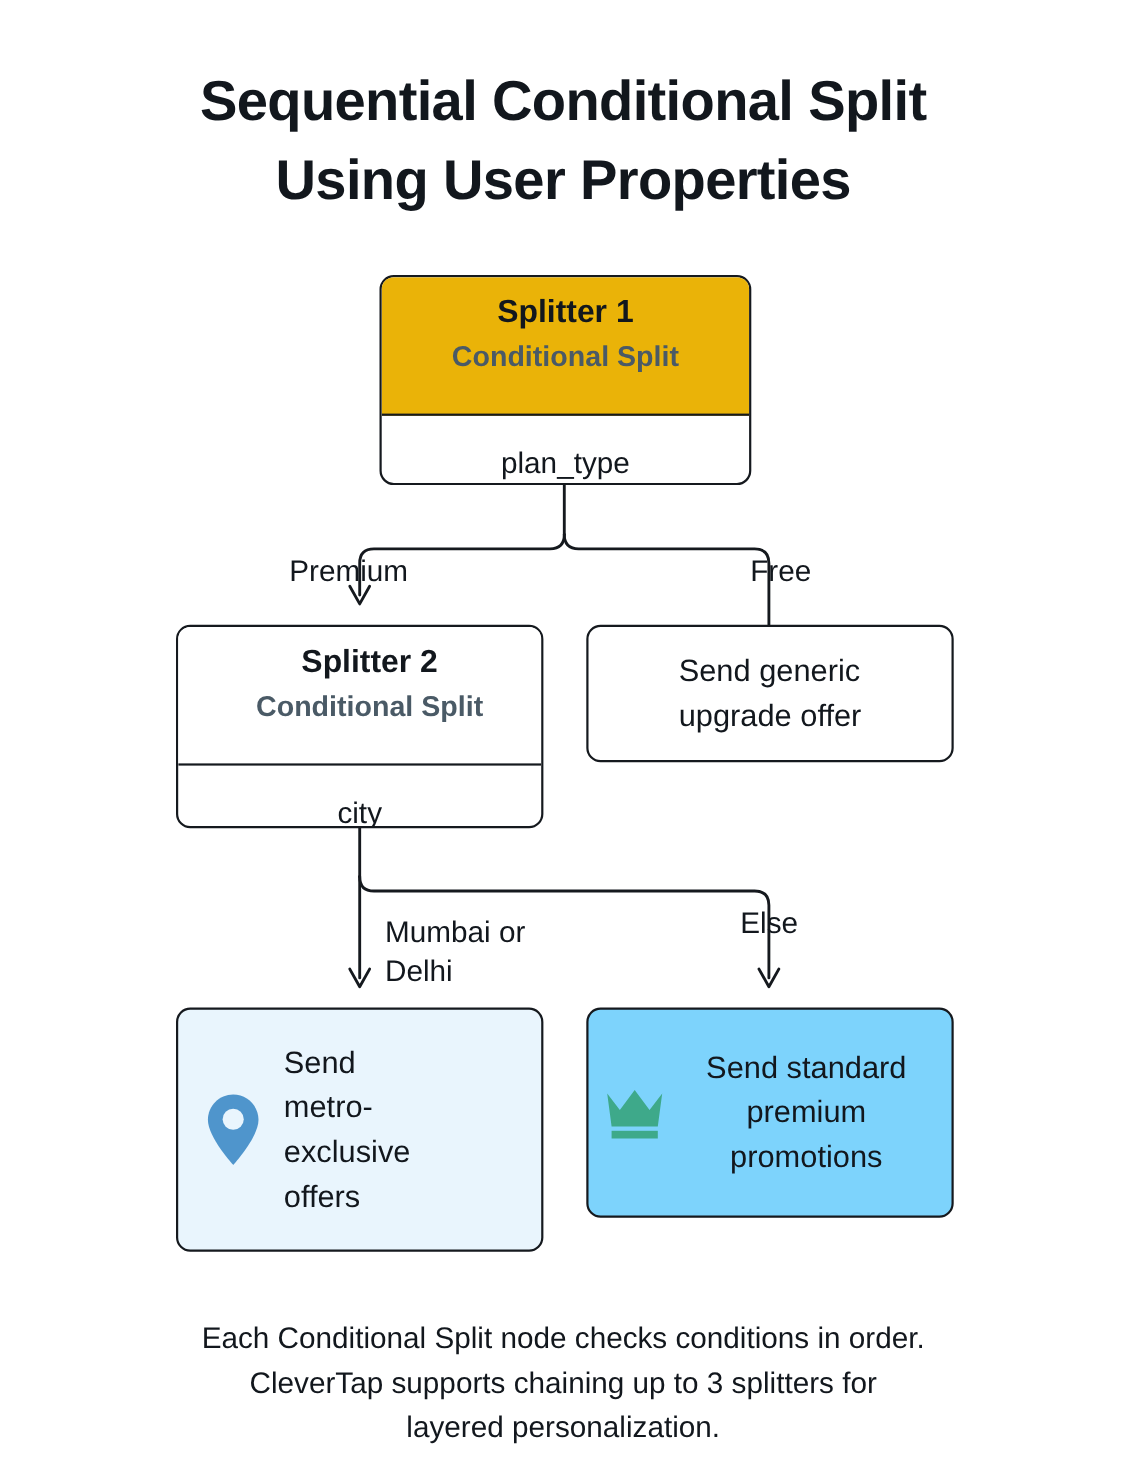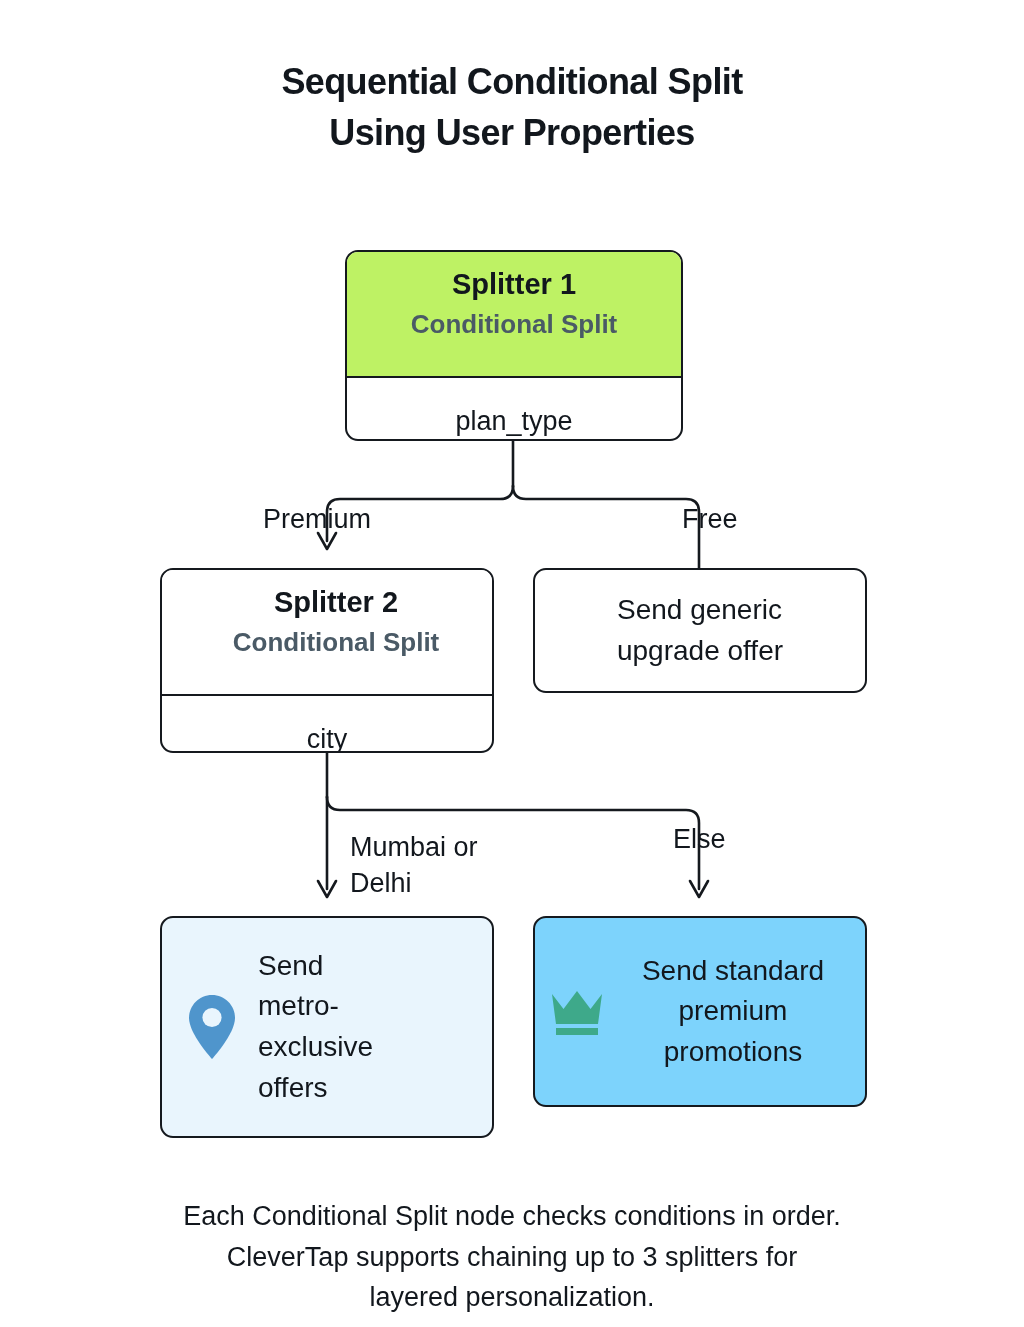--- a/index.html
+++ b/index.html
@@ -23,21 +23,21 @@
     height: 1327px;
   }
 
   
   .title {
     position: absolute;
     left: 0;
     top: 56px;
     width: 1024px;
     text-align: center;
-    font-size: 36px;
+    font-size: 51px;
     font-weight: 700;
     line-height: 1.42;
     letter-spacing: -0.6px;
     color: #12171d;
   }
   .title .line { display: block; }
 
   
   #edges {
     position: absolute;
@@ -53,21 +53,21 @@
     position: absolute;
     box-sizing: border-box;
     border: 2.2px solid #15191e;
     border-radius: 13px;
     background: #ffffff;
     overflow: hidden;
   }
 
   .split-head {
     box-sizing: border-box;
-    background: #bef264;
+    background: #eab308;
     border-bottom: 2.2px solid #15191e;
     padding: 14px 10px 16px;
     text-align: center;
   }
   .split-name {
     font-size: 29px;
     font-weight: 700;
     line-height: 1.28;
     color: #12171d;
   }

